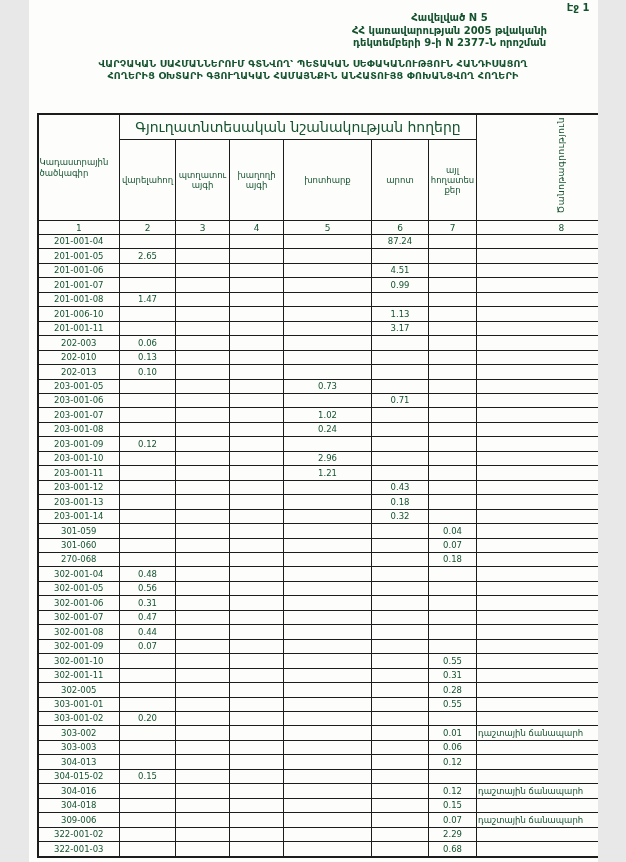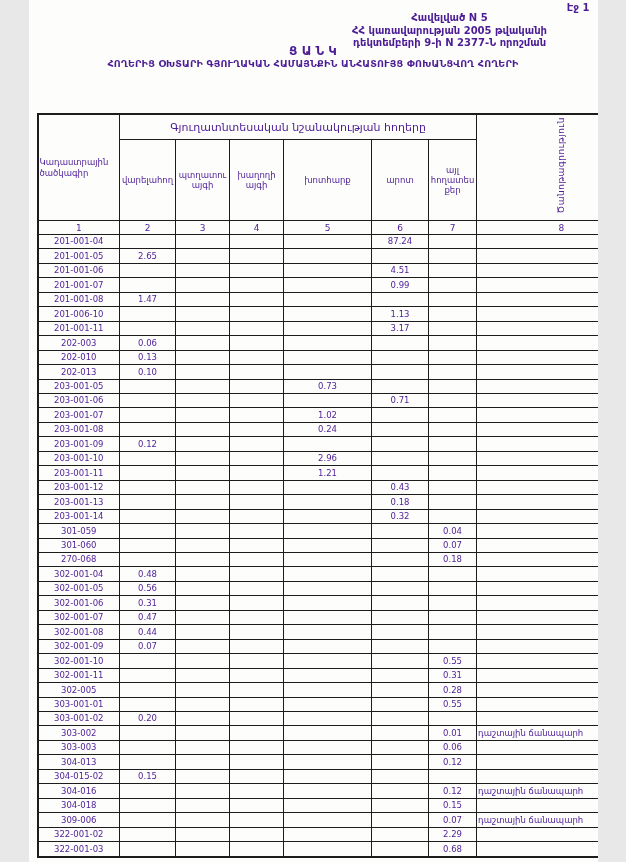--- a/index.html
+++ b/index.html
@@ -3,21 +3,21 @@
 <meta charset="utf-8">
 <style>
   html, body { margin: 0; padding: 0; background: #e8e8e8; }
   .page {
     position: relative;
     width: 569px;
     height: 862px;
     margin: 0 auto;
     background: #fdfdfc;
     font-family: "DejaVu Sans", sans-serif;
-    color: #4c1d95;
+    color: #14532d;
     overflow: hidden;
   }
   .page-num {
     position: absolute;
     top: 2px;
     right: 8px;
     font-size: 10px;
     font-weight: bold;
   }
   .annex {
@@ -62,21 +62,21 @@
   }
   table.land th, table.land td {
     border: 1px solid #1c1c1c;
     padding: 0 1px;
     font-weight: normal;
     overflow: hidden;
   }
   table.land { border: 2px solid #1c1c1c; }
   th.group {
     height: 24px;
-    font-size: 11px;
+    font-size: 14px;
     text-align: center;
     vertical-align: middle;
   }
   th.cad {
     font-size: 8.5px;
     text-align: left;
     vertical-align: middle;
     padding: 0 3px;
     line-height: 1.25;
   }
@@ -128,23 +128,23 @@
 <div class="page">
 
   <div class="page-num">Էջ 1</div>
 
   <div class="annex">
     <div>Հավելված N 5</div>
     <div>ՀՀ կառավարության 2005 թվականի</div>
     <div>դեկտեմբերի 9-ի N 2377-Ն որոշման</div>
   </div>
 
-  <div class="doc-title">Ց Ա Ն Կ</div>
 
   <div class="doc-subtitle">
+    <div>ՎԱՐՉԱԿԱՆ ՍԱՀՄԱՆՆԵՐՈՒՄ ԳՏՆՎՈՂ՝ ՊԵՏԱԿԱՆ ՍԵՓԱԿԱՆՈՒԹՅՈՒՆ ՀԱՆԴԻՍԱՑՈՂ</div>
     <div>ՀՈՂԵՐԻՑ ՕԽՏԱՐԻ ԳՅՈՒՂԱԿԱՆ ՀԱՄԱՅՆՔԻՆ ԱՆՀԱՏՈՒՅՑ ՓՈԽԱՆՑՎՈՂ  ՀՈՂԵՐԻ</div>
   </div>
 
   <table class="land">
     <colgroup>
       <col style="width:82px">
       <col style="width:56px">
       <col style="width:54px">
       <col style="width:54px">
       <col style="width:88px">

